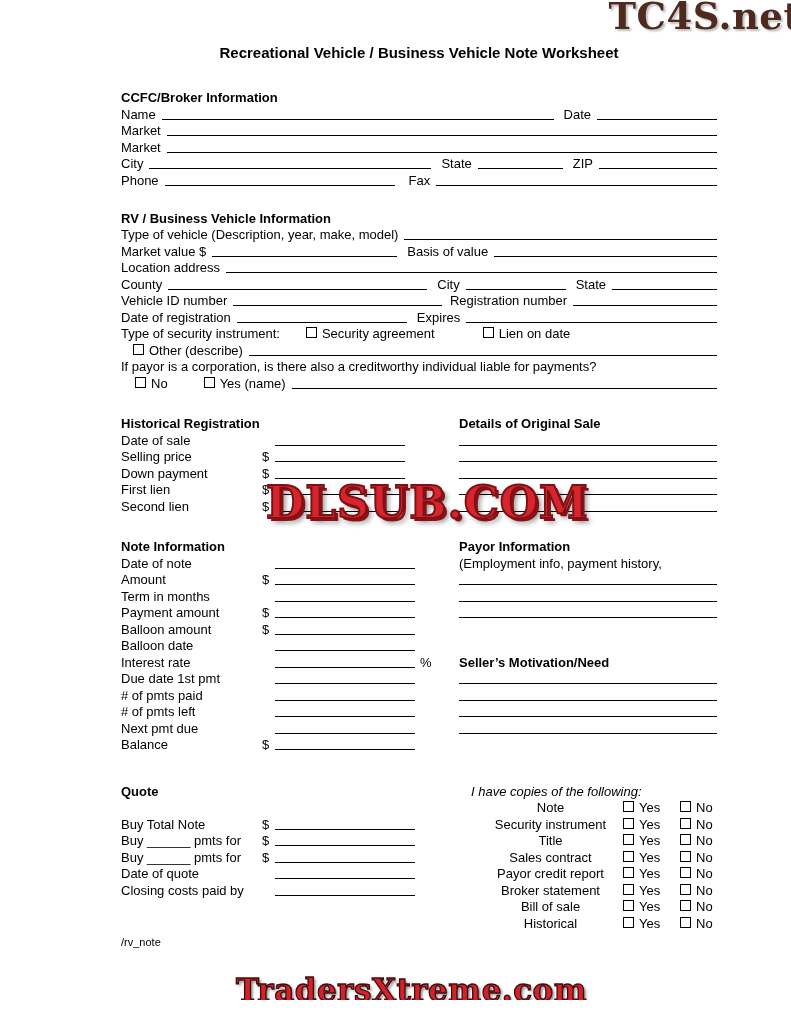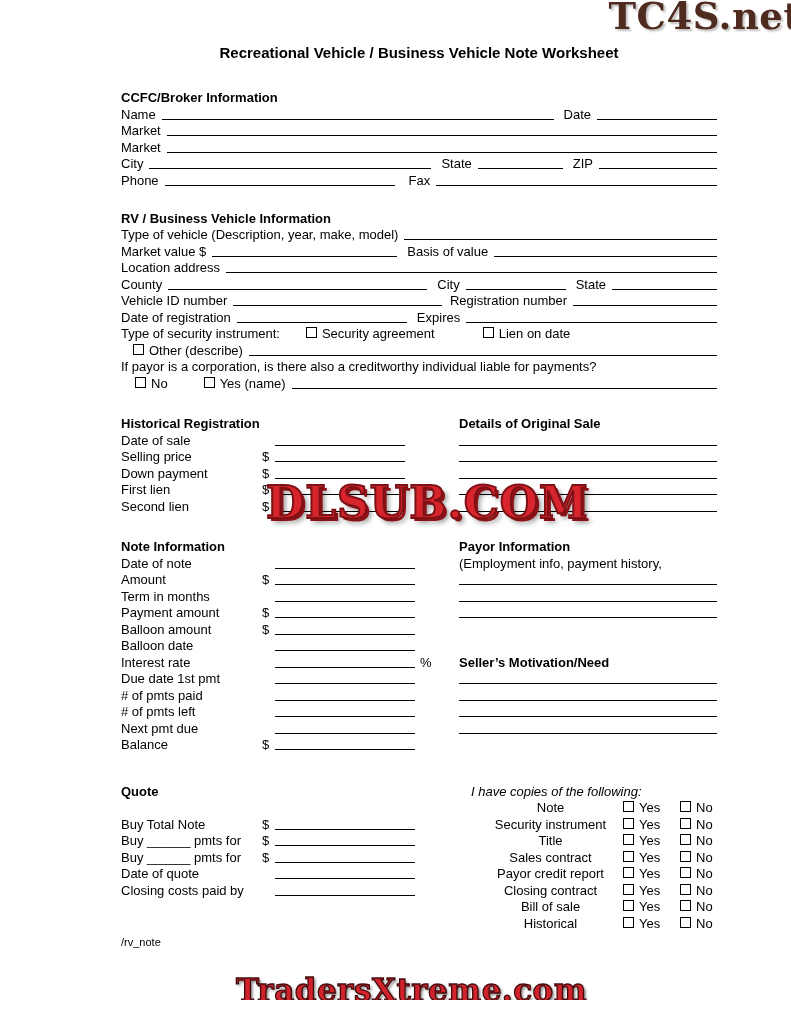--- a/index.html
+++ b/index.html
@@ -402,21 +402,21 @@
             <span class="chk-cell">
                 <span class="cb"></span>
                 <span>Yes</span>
               </span>
             <span class="chk-cell last">
                 <span class="cb"></span>
                 <span>No</span>
               </span>
           </div>
           <div class="row chk-row">
-            <span class="chk-lbl">Closing contract</span>
+            <span class="chk-lbl">Broker statement</span>
             <span class="chk-cell">
                 <span class="cb"></span>
                 <span>Yes</span>
               </span>
             <span class="chk-cell last">
                 <span class="cb"></span>
                 <span>No</span>
               </span>
           </div>
           <div class="row chk-row">

